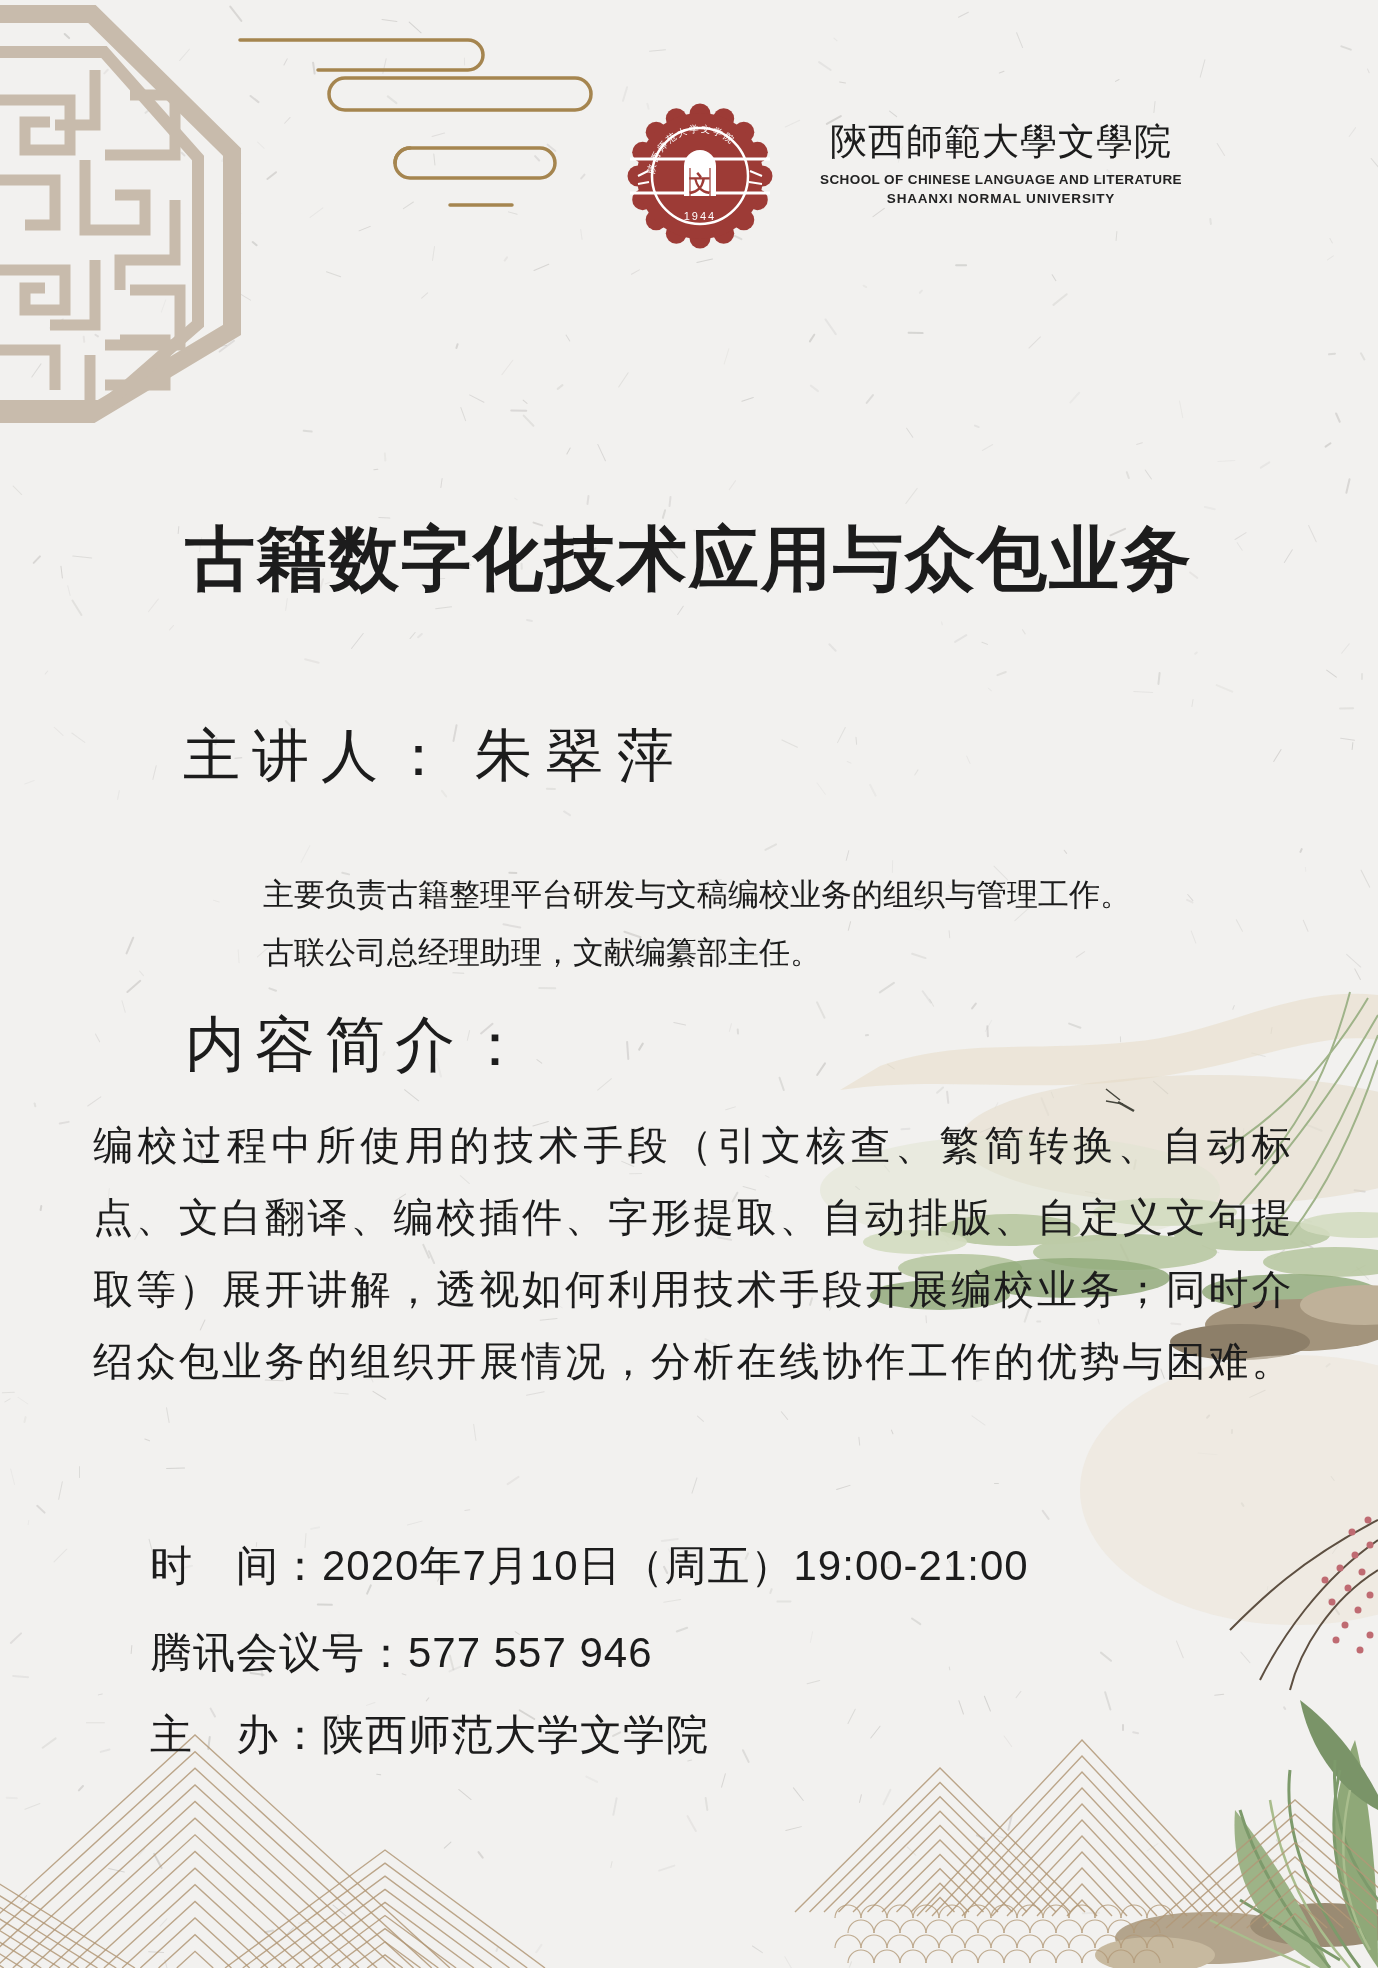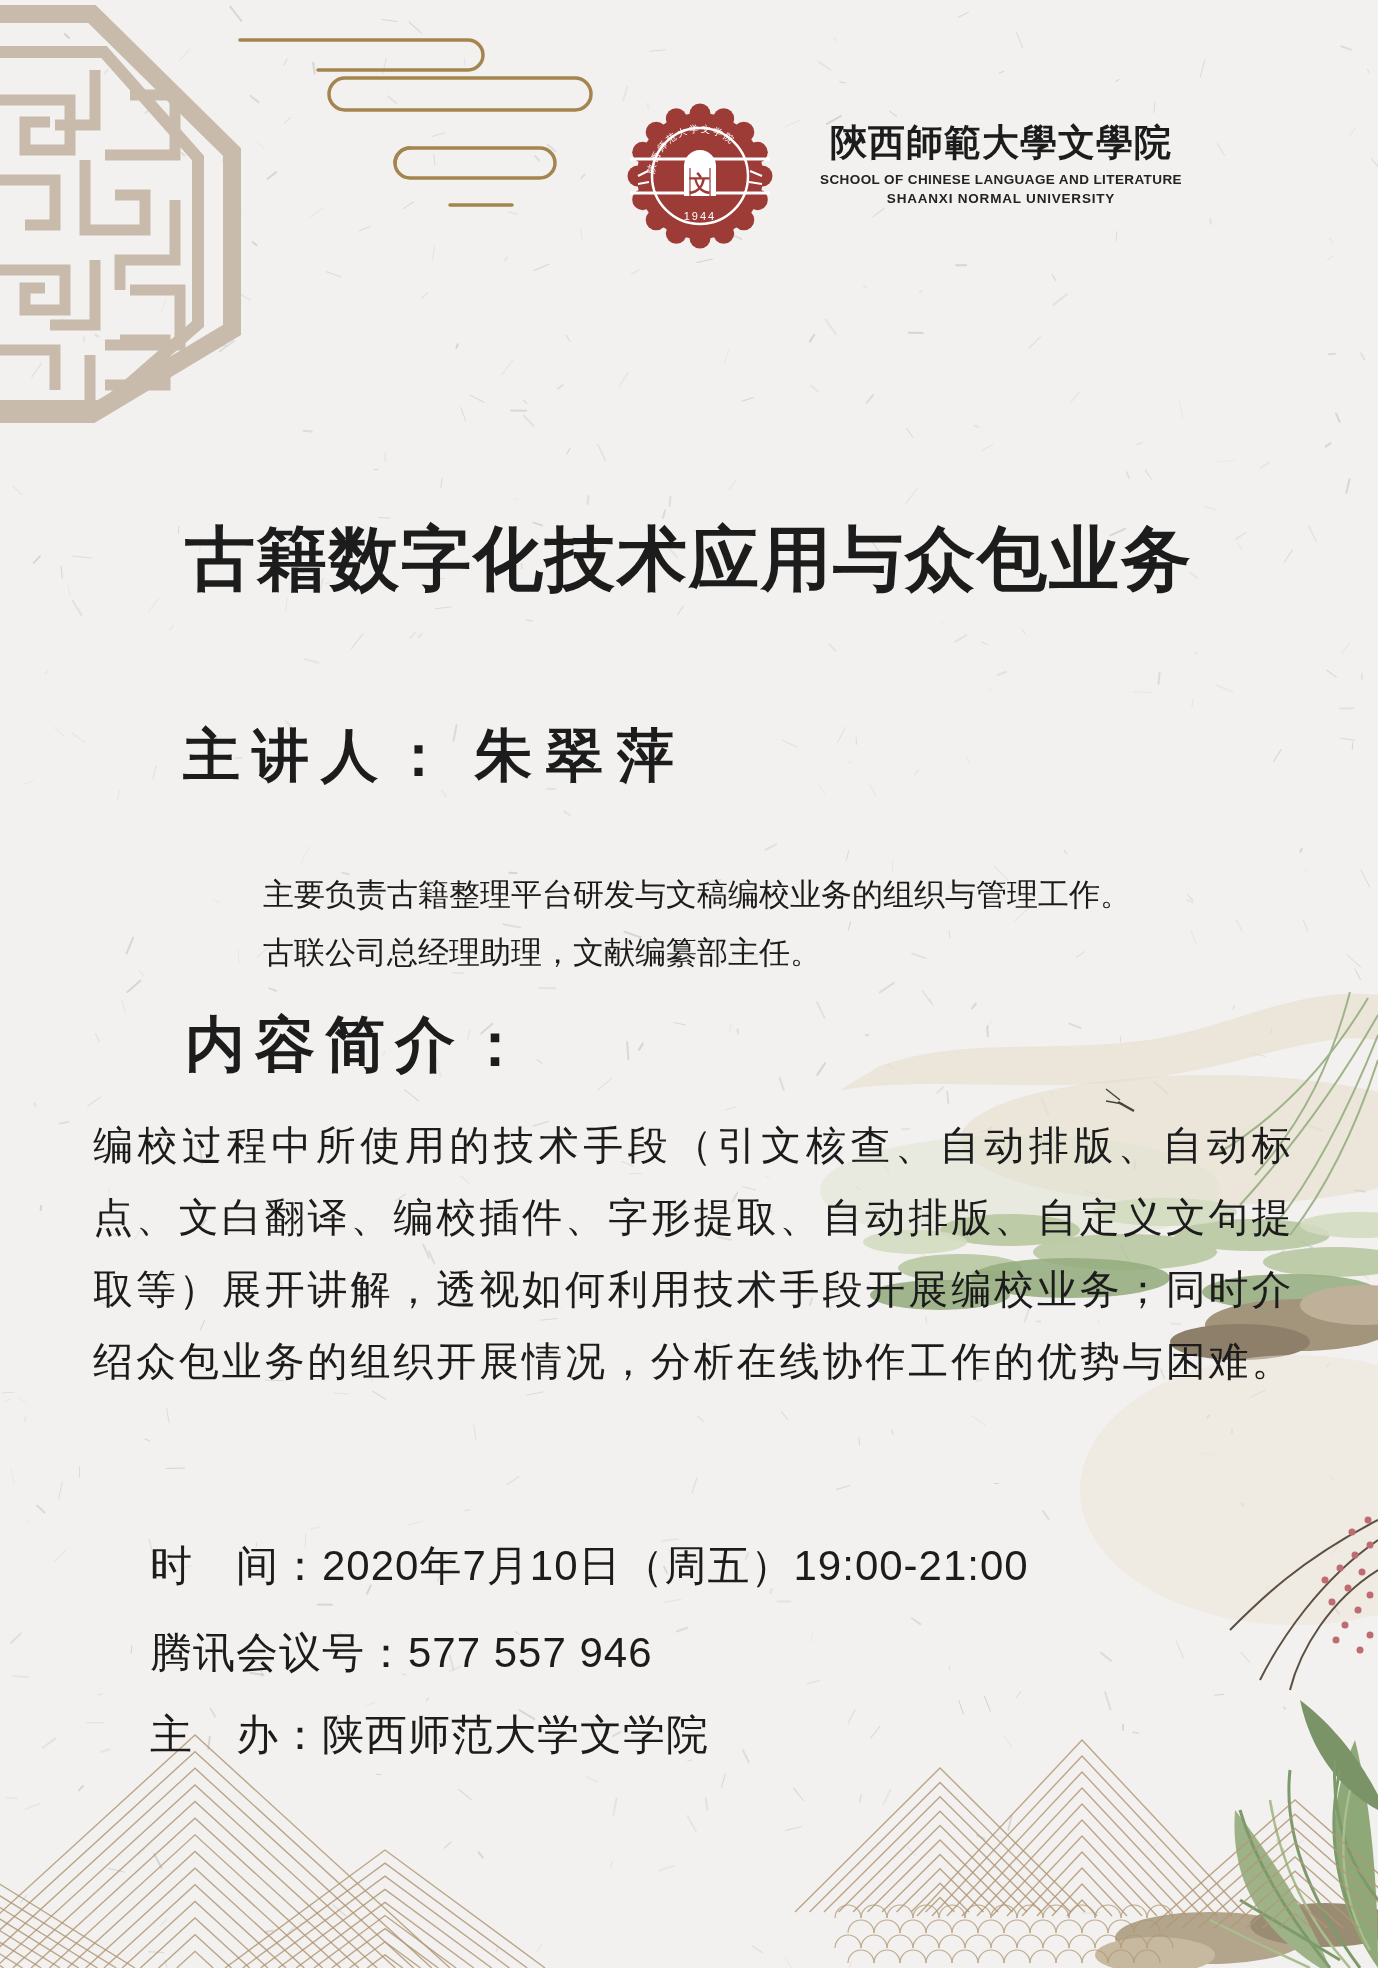--- a/index.html
+++ b/index.html
@@ -7,21 +7,21 @@
     width:1378px;height:1968px;position:relative;overflow:hidden;
     background:#f2f1ef;color:#1c1c1c;
     font-family:"Liberation Sans","DejaVu Sans",sans-serif;
   }
   .abs{position:absolute}
   #texture{position:absolute;inset:0;z-index:0;pointer-events:none}
   #art{position:absolute;inset:0;z-index:1;pointer-events:none}
   #content{position:absolute;inset:0;z-index:2}
   .speck{position:absolute;background:#8e8c89;border-radius:1px}
 
-  .calli{font-family:"DejaVu Serif","Liberation Serif",serif;font-weight:bold}
+  .calli{font-family:"DejaVu Serif","Liberation Serif",serif;font-weight:normal}
 
   .school-block{left:820px;top:120px;width:362px;text-align:center}
   .school-cn{font-size:37px;letter-spacing:1px;line-height:44px}
   .school-en1{font-size:13.5px;font-weight:bold;letter-spacing:.4px;margin-top:8px;color:#222}
   .school-en2{font-size:13.5px;font-weight:bold;letter-spacing:.8px;margin-top:4px;color:#222}
 
   .series{left:660px;top:231px;width:640px;text-align:center}
   .series-l1{font-size:42px;letter-spacing:3px}
   .series-l2{font-size:44px;letter-spacing:10px;margin-top:8px}
 
@@ -849,21 +849,21 @@
   </div>
 
   <div class="abs bio">
     <div>主要负责古籍整理平台研发与文稿编校业务的组织与管理工作。</div>
     <div>古联公司总经理助理，文献编纂部主任。</div>
   </div>
 
   <div class="abs intro-head calli">内容简介：</div>
 
   <div class="abs intro">
-    <div class="iline">编校过程中所使用的技术手段（引文核查、自动排版、自动标</div>
+    <div class="iline">编校过程中所使用的技术手段（引文核查、繁简转换、自动标</div>
     <div class="iline">点、文白翻译、编校插件、字形提取、自动排版、自定义文句提</div>
     <div class="iline">取等）展开讲解，透视如何利用技术手段开展编校业务；同时介</div>
     <div class="iline">绍众包业务的组织开展情况，分析在线协作工作的优势与困难。</div>
   </div>
 
   <div class="abs detail d1">
     <span>时　间：</span><span>2020年7月10日（周五）19:00-21:00</span>
   </div>
   <div class="abs detail d2">
     <span>腾讯会议号：</span><span>577 557 946</span>

